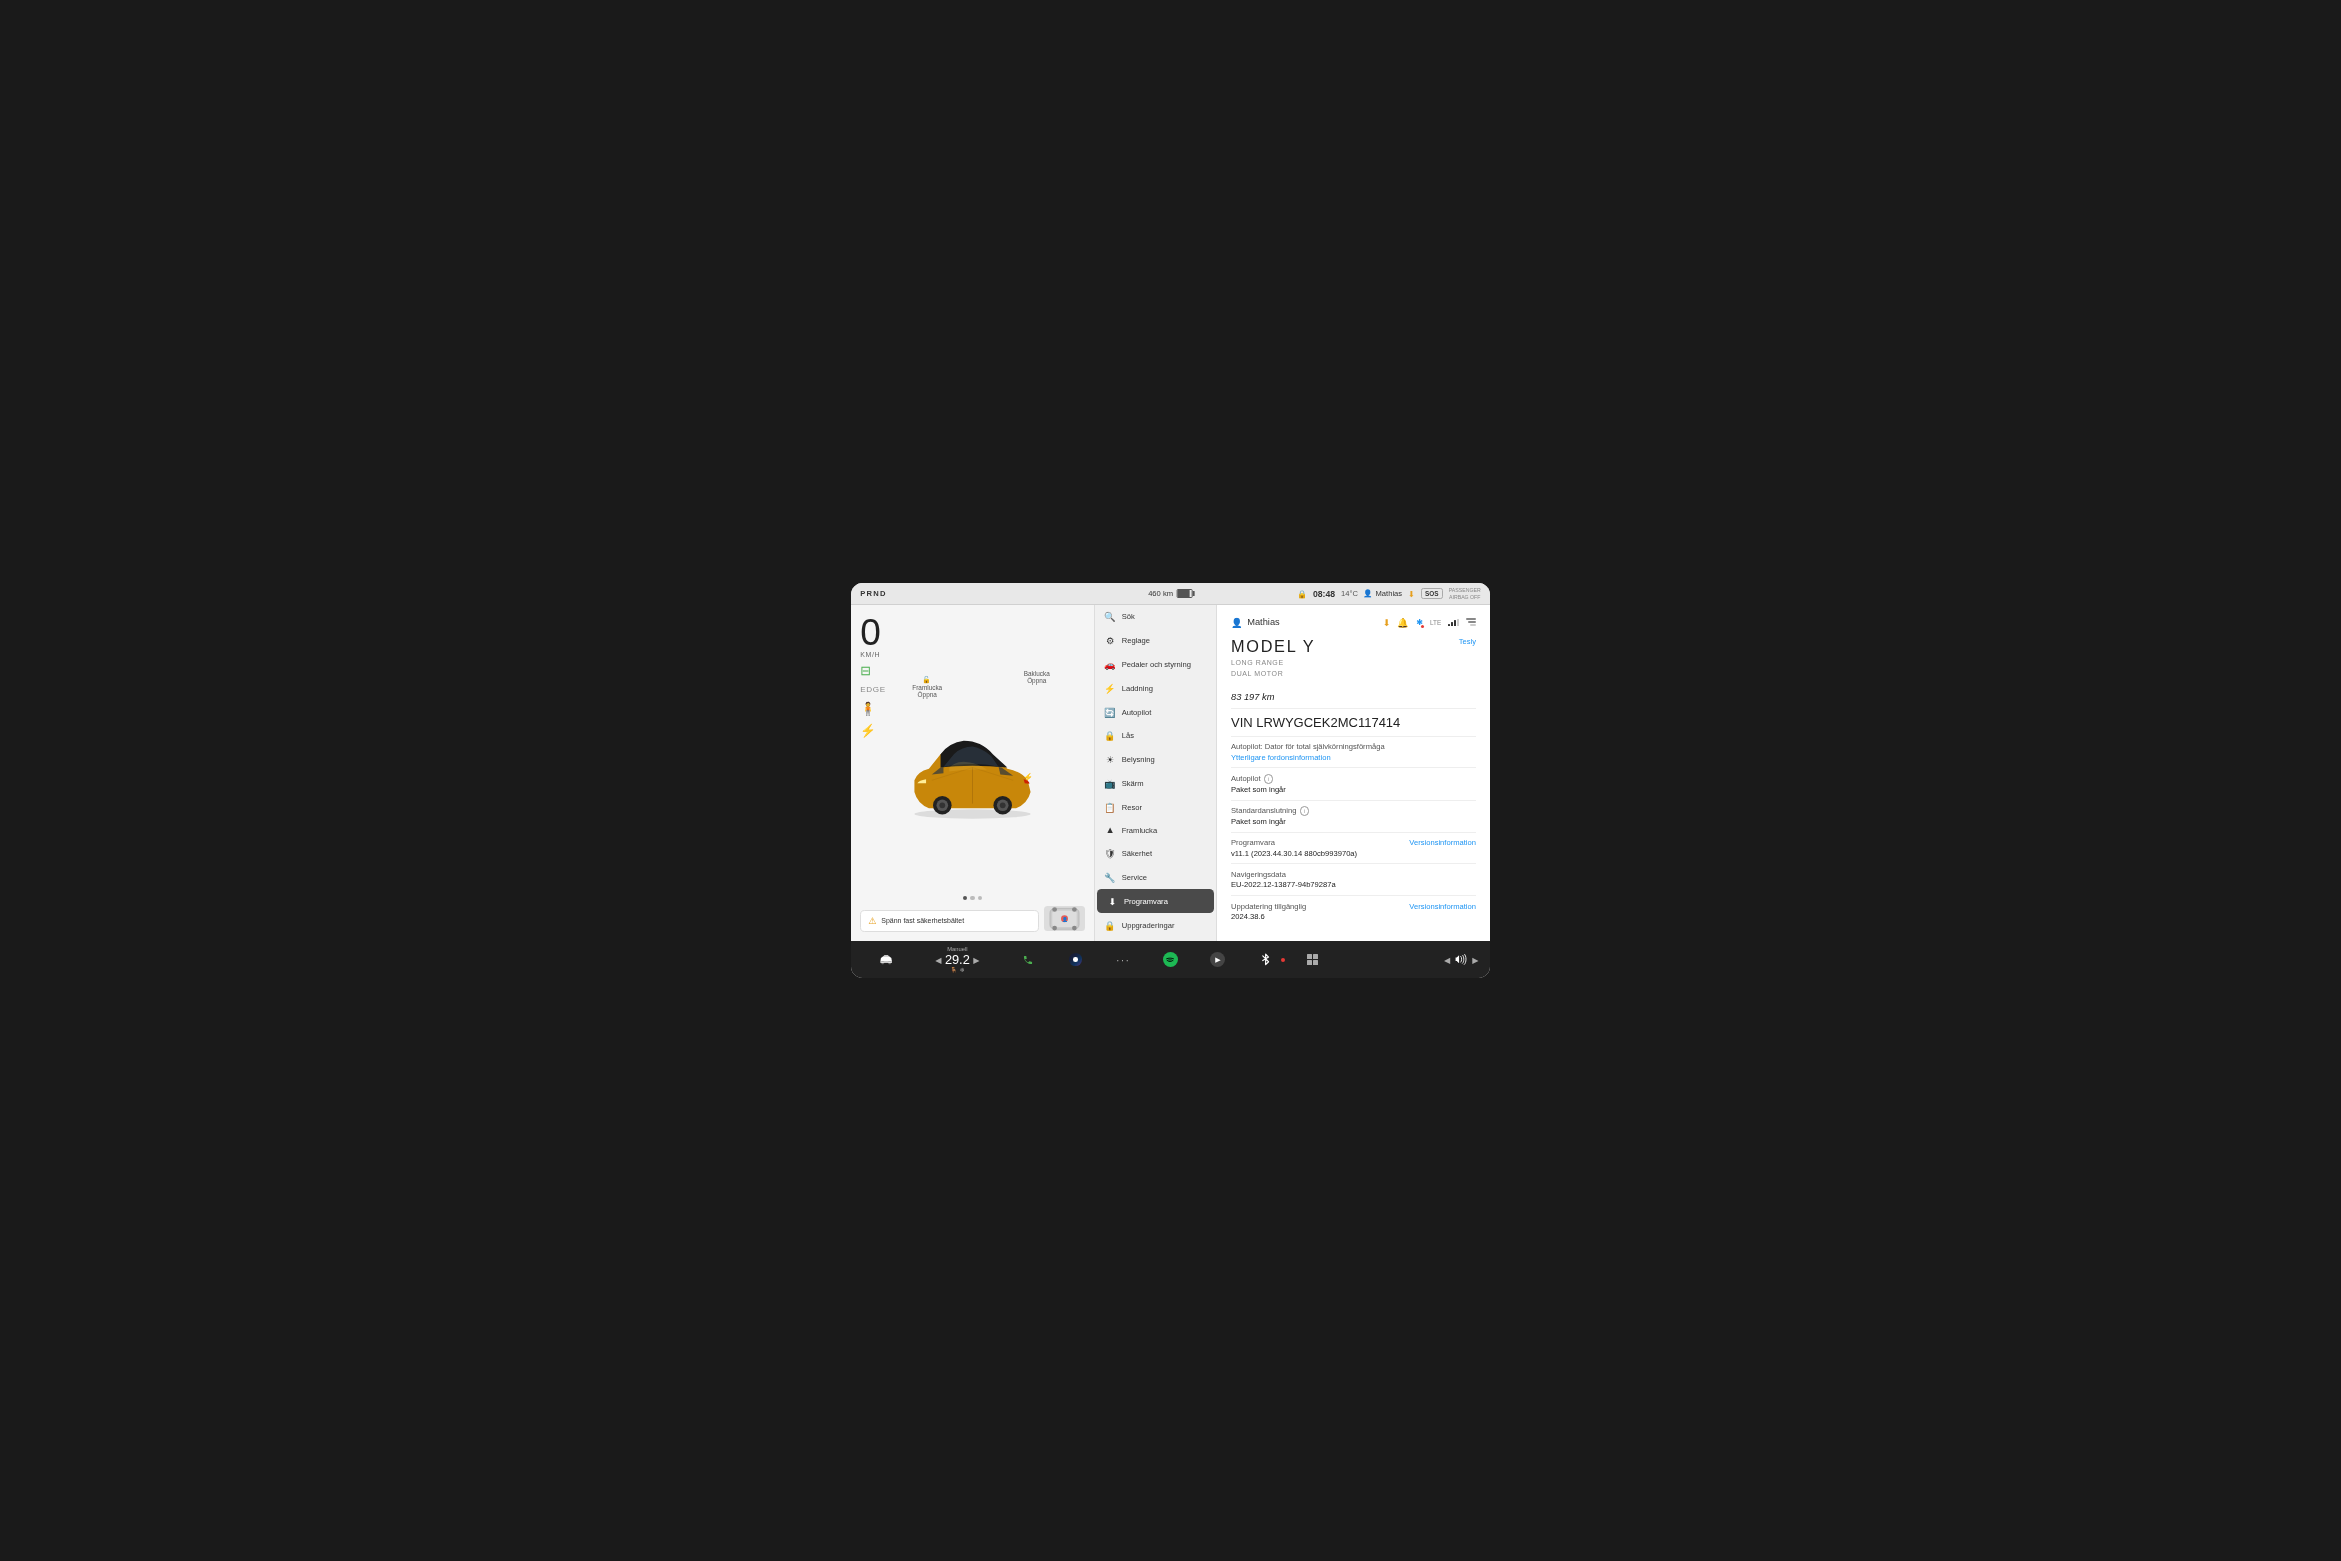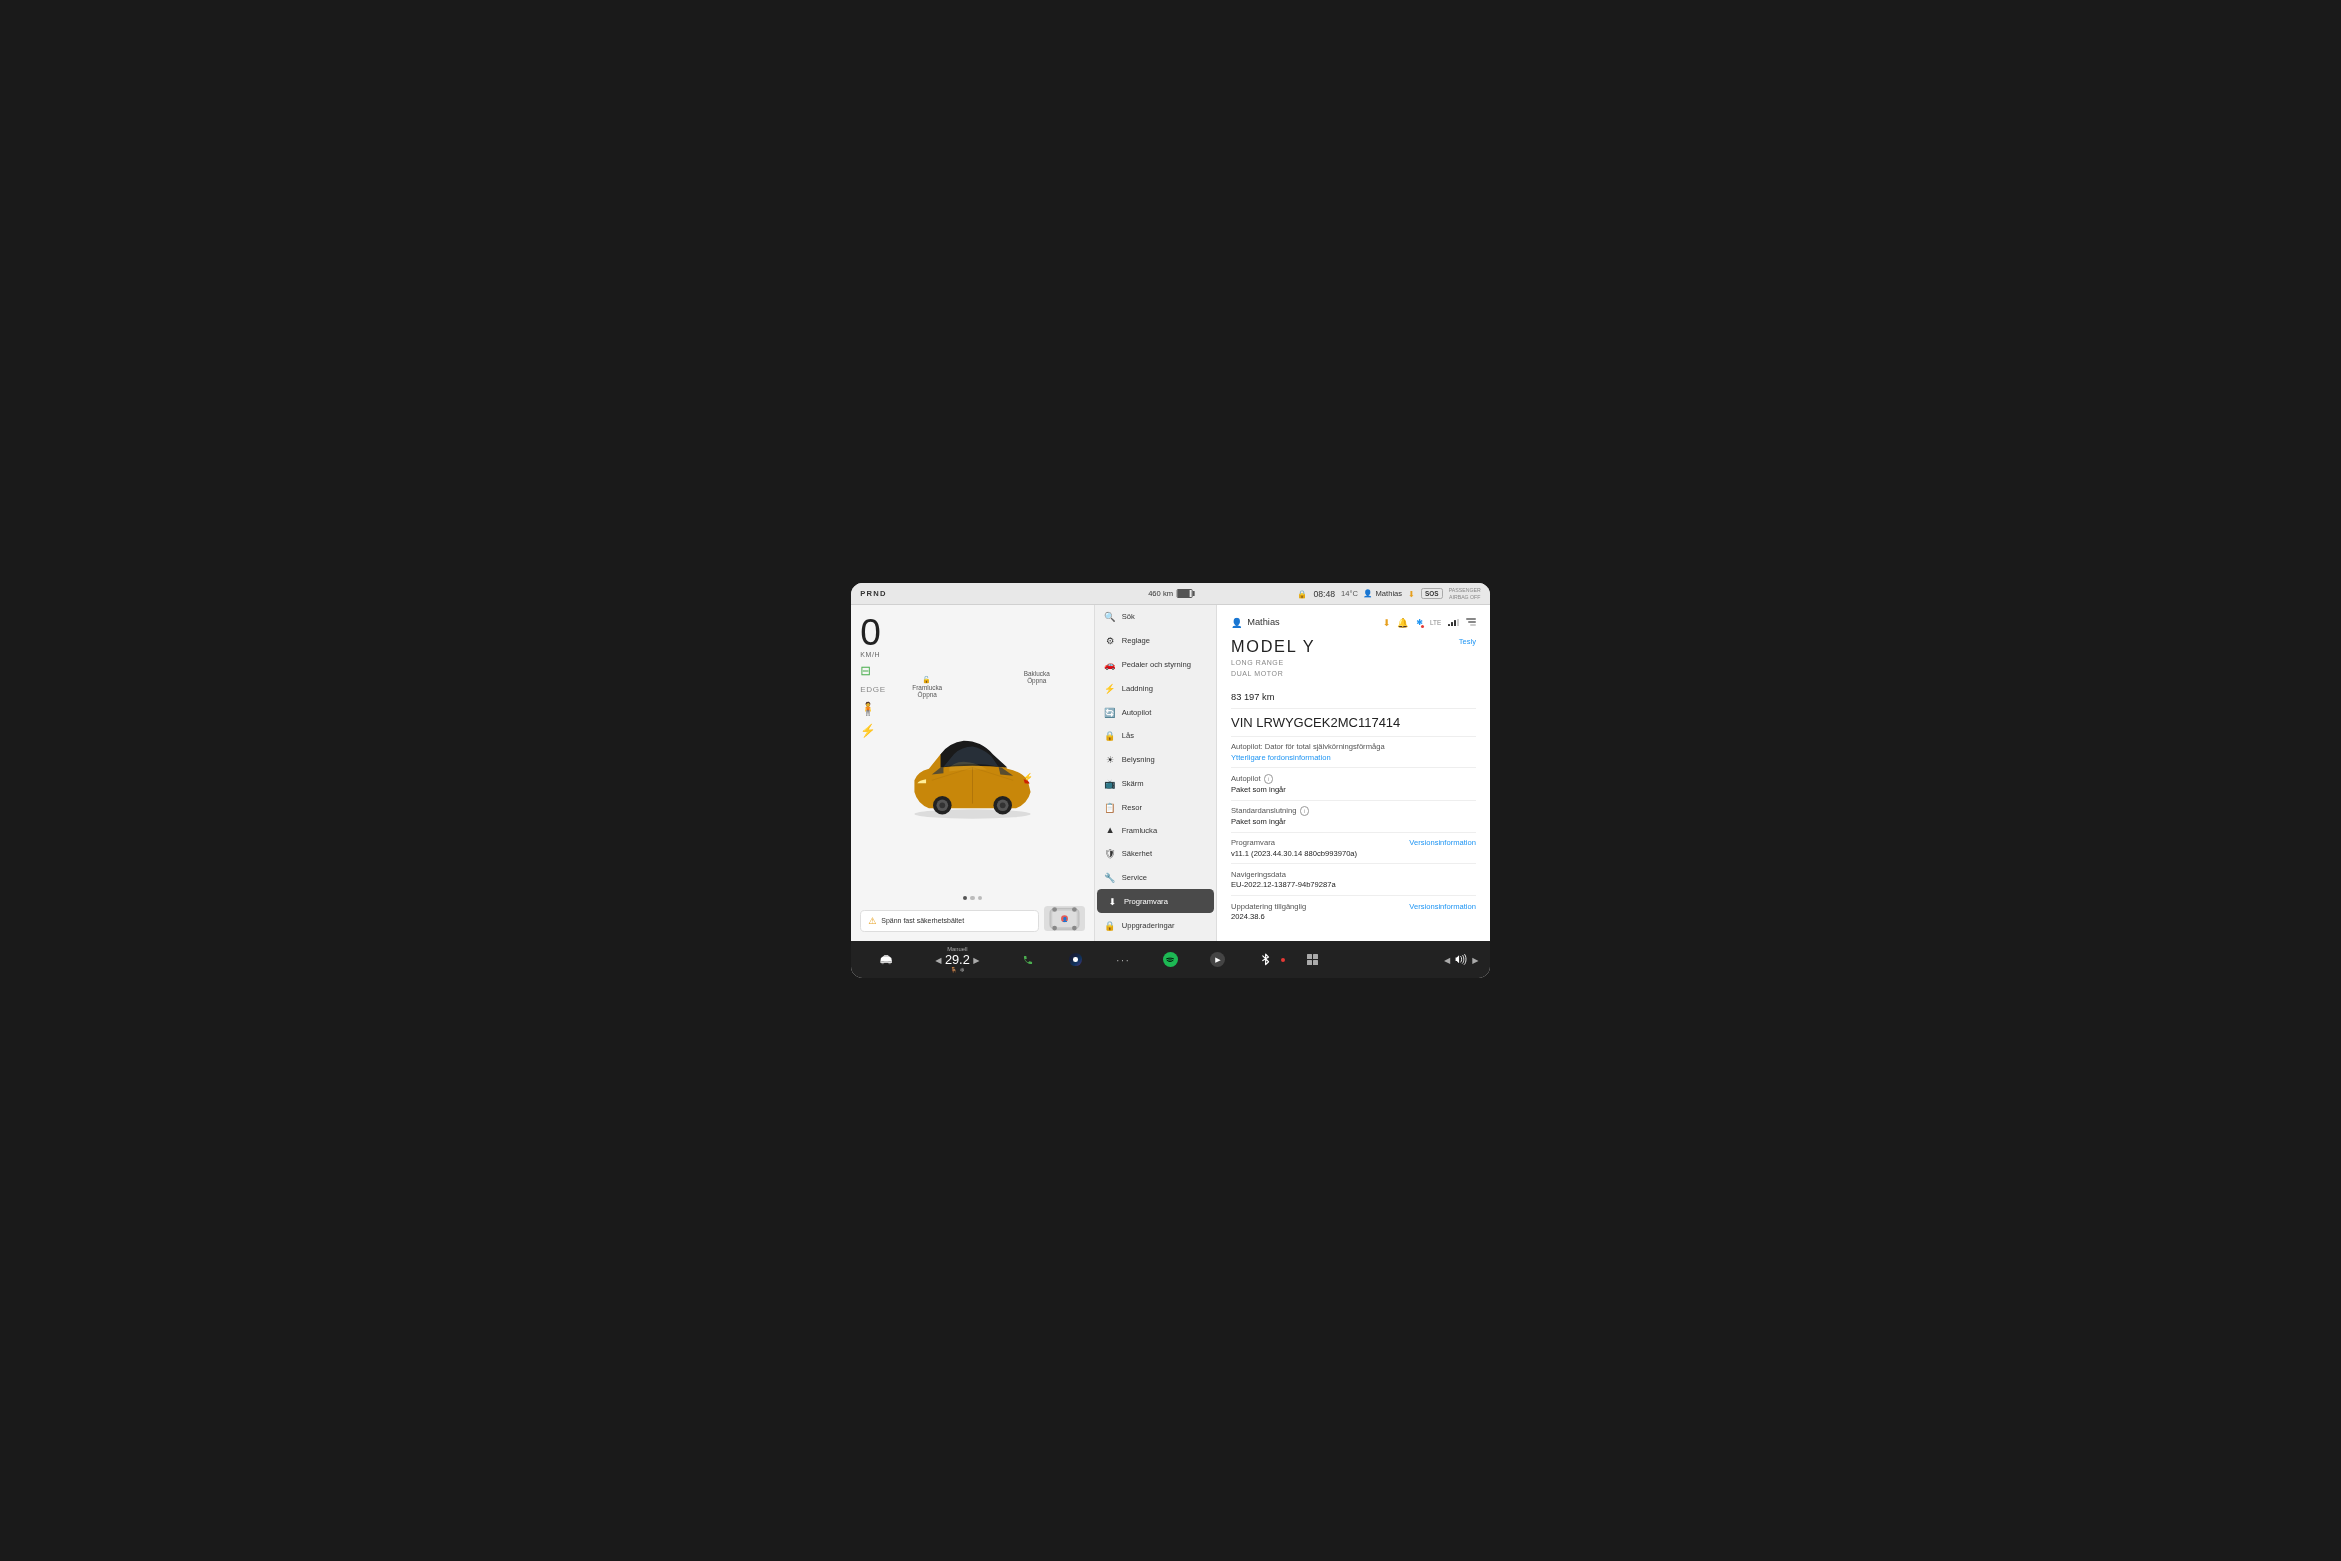--- a/index.html
+++ b/index.html
@@ -78,21 +78,21 @@
       width: 85%;
       border-radius: 0.6px;
     }
     .status-right {
       display: flex;
       align-items: center;
       gap: 5.8px;
       margin-left: auto;
     }
     .lock-icon-small { font-size: 8.1px; color: #555; }
-    .time-display { font-size: 8.7px; font-weight: 400; color: #333; }
+    .time-display { font-size: 8.7px; font-weight: 700; color: #333; }
     .temp-display { font-size: 7.6px; color: #555; }
     .user-display { display: flex; align-items: center; gap: 2.3px; font-size: 7.6px; color: #333; }
     .sos-btn {
       background: #e8e8e8;
       border: 0.6px solid #aaa;
       border-radius: 2.3px;
       padding: 1.2px 3.5px;
       font-size: 6.4px;
       font-weight: 700;
       color: #333;
@@ -292,21 +292,21 @@
     .info-row:last-child { border-bottom: none; }
     .info-label { font-size: 7.6px; color: #555; }
     .info-value { font-size: 7.6px; color: #222; }
     .info-value.blue { color: #2196F3; cursor: pointer; }
     .info-row-header {
       display: flex;
       justify-content: space-between;
       align-items: flex-start;
     }
     .version-link { color: #2196F3; font-size: 7.6px; cursor: pointer; }
-    .info-km { font-size: 9.3px; font-weight: 500; color: #222; }
+    .info-km { font-size: 9.3px; font-weight: 500; color: #222; font-style: italic; }
     .info-vin { font-size: 13px; color: #222; }
     .autopilot-label {
       display: flex;
       align-items: center;
       gap: 3.5px;
       font-size: 7.6px;
       color: #555;
     }
     .info-circle {
       width: 9.3px; height: 9.3px;

